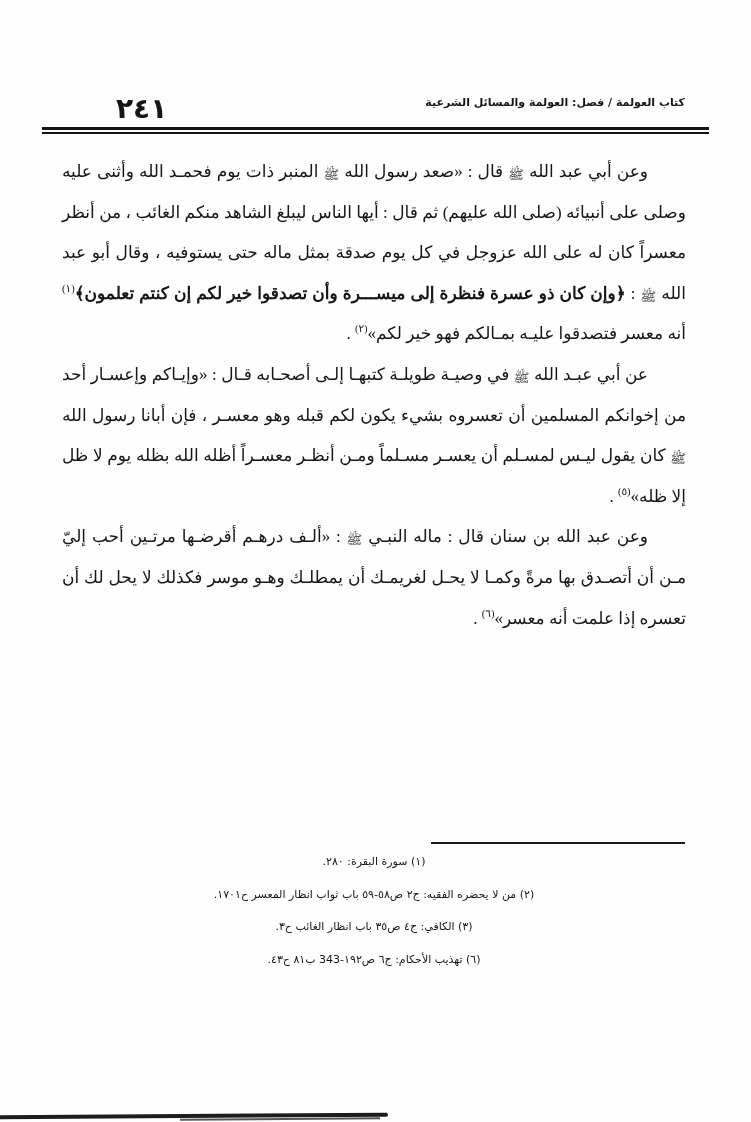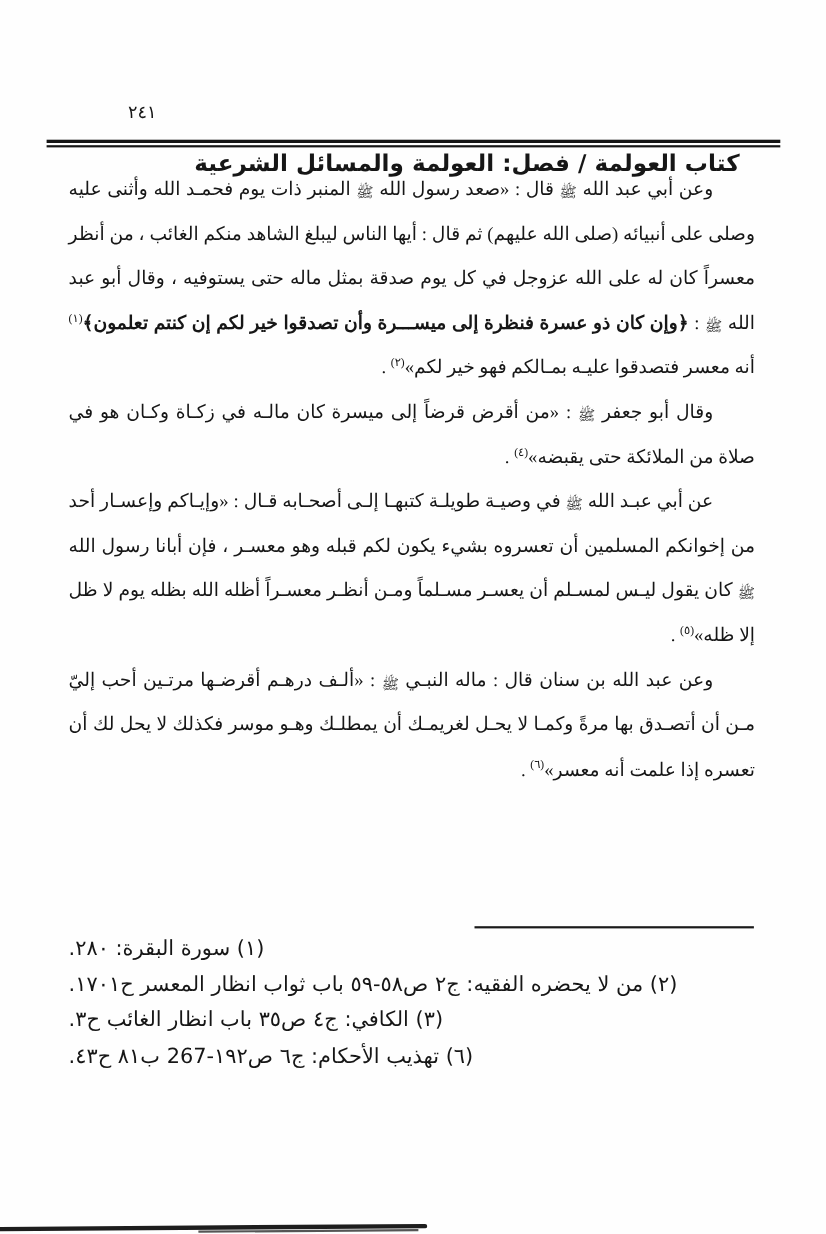--- a/index.html
+++ b/index.html
@@ -7,29 +7,28 @@
     position:relative;
     width:751px;height:1122px;
     background:#fefefe;
     overflow:hidden;
     direction:rtl;
     font-family:"DejaVu Sans", sans-serif;
     color:#161616;
   }
   
   .hdr-title{
-    position:absolute;top:96px;right:79px;
-    font-size:21px;font-weight:bold;
+    position:absolute;top:96px;right:66px;
+    font-size:11px;font-weight:bold;
     letter-spacing:0.2px;
     white-space:nowrap;
-    margin-top:40px;
   }
   .page-num{
     position:absolute;top:92px;left:116px;
-    font-size:16px;font-weight:normal;
+    font-size:28px;font-weight:bold;
     letter-spacing:4px;
   }
   .double-rule{position:absolute;top:127px;right:42px;left:42px;height:8px;}
   .double-rule .r1{display:block;height:2.5px;background:#151515;}
   .double-rule .r2{display:block;height:1.5px;background:#151515;margin-top:2.5px;}
   
   .body-text{
     position:absolute;top:152px;right:65px;left:62px;
     font-size:17px;
     line-height:40.6px;
@@ -50,23 +49,23 @@
     line-height:0;
     vertical-align:-2px;
   }
   
   .fn-rule{
     position:absolute;top:842px;right:66px;
     width:254px;height:2px;background:#1a1a1a;
   }
   .footnotes{
     position:absolute;top:846px;right:65px;left:62px;
-    font-size:19px;
+    font-size:11px;
     line-height:32.6px;
-    text-align:left;
+    text-align:center;
   }
   .footnote{white-space:nowrap;}
   .fn-marker{letter-spacing:0.5px;}
   
   .bottom-edge{
     position:absolute;bottom:4px;left:-4px;
     width:392px;height:4px;background:#1d1d1d;
     transform:rotate(-0.4deg);
     border-radius:2px;
   }
@@ -85,30 +84,29 @@
 
   <div class="page-num">٢٤١</div>
 
   <div class="double-rule">
     <span class="r1"></span>
     <span class="r2"></span>
   </div>
 
   <div class="body-text" id="body-text">
       <p><span class="seg-normal">وعن أبي عبد الله </span><span class="seg-honorific">ﷺ</span><span class="seg-normal"> قال : «صعد رسول الله </span><span class="seg-honorific">ﷺ</span><span class="seg-normal"> المنبر ذات يوم فحمـد الله وأثنى عليه وصلى على أنبيائه (صلى الله عليهم) ثم قال : أيها الناس ليبلغ الشاهد منكم الغائب ، من أنظر معسراً كان له على الله عزوجل في كل يوم صدقة بمثل ماله حتى يستوفيه ، وقال أبو عبد الله </span><span class="seg-honorific">ﷺ</span><span class="seg-normal"> : </span><span class="seg-bold">﴿وإن كان ذو عسرة فنظرة إلى ميســـرة وأن تصدقوا خير لكم إن كنتم تعلمون﴾</span><span class="seg-sup">(١)</span><span class="seg-normal"> أنه معسر فتصدقوا عليـه بمـالكم فهو خير لكم»</span><span class="seg-sup">(٢)</span><span class="seg-normal"> .</span></p>
-      <p><span class="seg-normal">وقال أبو جعفر </span><span class="seg-honorific">ﷺ</span><span class="seg-normal"> : «من أقرض قرضاً إلى ميسرة كان مالـه في زكـاة وكـان هو في صلاة من الملائكة حتى يقبضه»</span><span class="seg-sup">(٤)</span><span class="seg-normal"> .</span></p>
       <p><span class="seg-normal">عن أبي عبـد الله </span><span class="seg-honorific">ﷺ</span><span class="seg-normal"> في وصيـة طويلـة كتبهـا إلـى أصحـابه قـال : «وإيـاكم وإعسـار أحد من إخوانكم المسلمين أن تعسروه بشيء يكون لكم قبله وهو معسـر ، فإن أبانا رسول الله </span><span class="seg-honorific">ﷺ</span><span class="seg-normal"> كان يقول ليـس لمسـلم أن يعسـر مسـلماً ومـن أنظـر معسـراً أظله الله بظله يوم لا ظل إلا ظله»</span><span class="seg-sup">(٥)</span><span class="seg-normal"> .</span></p>
       <p><span class="seg-normal">وعن عبد الله بن سنان قال : ماله النبـي </span><span class="seg-honorific">ﷺ</span><span class="seg-normal"> : «ألـف درهـم أقرضـها مرتـين أحب إليّ مـن أن أتصـدق بها مرةً وكمـا لا يحـل لغريمـك أن يمطلـك وهـو موسر فكذلك لا يحل لك أن تعسره إذا علمت أنه معسر»</span><span class="seg-sup">(٦)</span><span class="seg-normal"> .</span></p>
     </div>
 
   <div class="fn-rule"></div>
 
   <div class="footnotes" id="footnotes">
       <div class="footnote"><span class="fn-marker">(١) </span><span class="fn-text">سورة البقرة: ٢٨٠.</span></div>
       <div class="footnote"><span class="fn-marker">(٢) </span><span class="fn-text">من لا يحضره الفقيه: ج٢ ص٥٨-٥٩ باب ثواب انظار المعسر ح١٧٠١.</span></div>
       <div class="footnote"><span class="fn-marker">(٣) </span><span class="fn-text">الكافي: ج٤ ص٣٥ باب انظار الغائب ح٣.</span></div>
-      <div class="footnote"><span class="fn-marker">(٦) </span><span class="fn-text">تهذيب الأحكام: ج٦ ص١٩٢-267 ب٨١ ح٤٣.</span></div>
+      <div class="footnote"><span class="fn-marker">(٦) </span><span class="fn-text">تهذيب الأحكام: ج٦ ص١٩٢-343 ب٨١ ح٤٣.</span></div>
     </div>
 
   <div class="bottom-edge"></div>
   <div class="bottom-edge2"></div>
 
 </div>
 
 </body></html>

